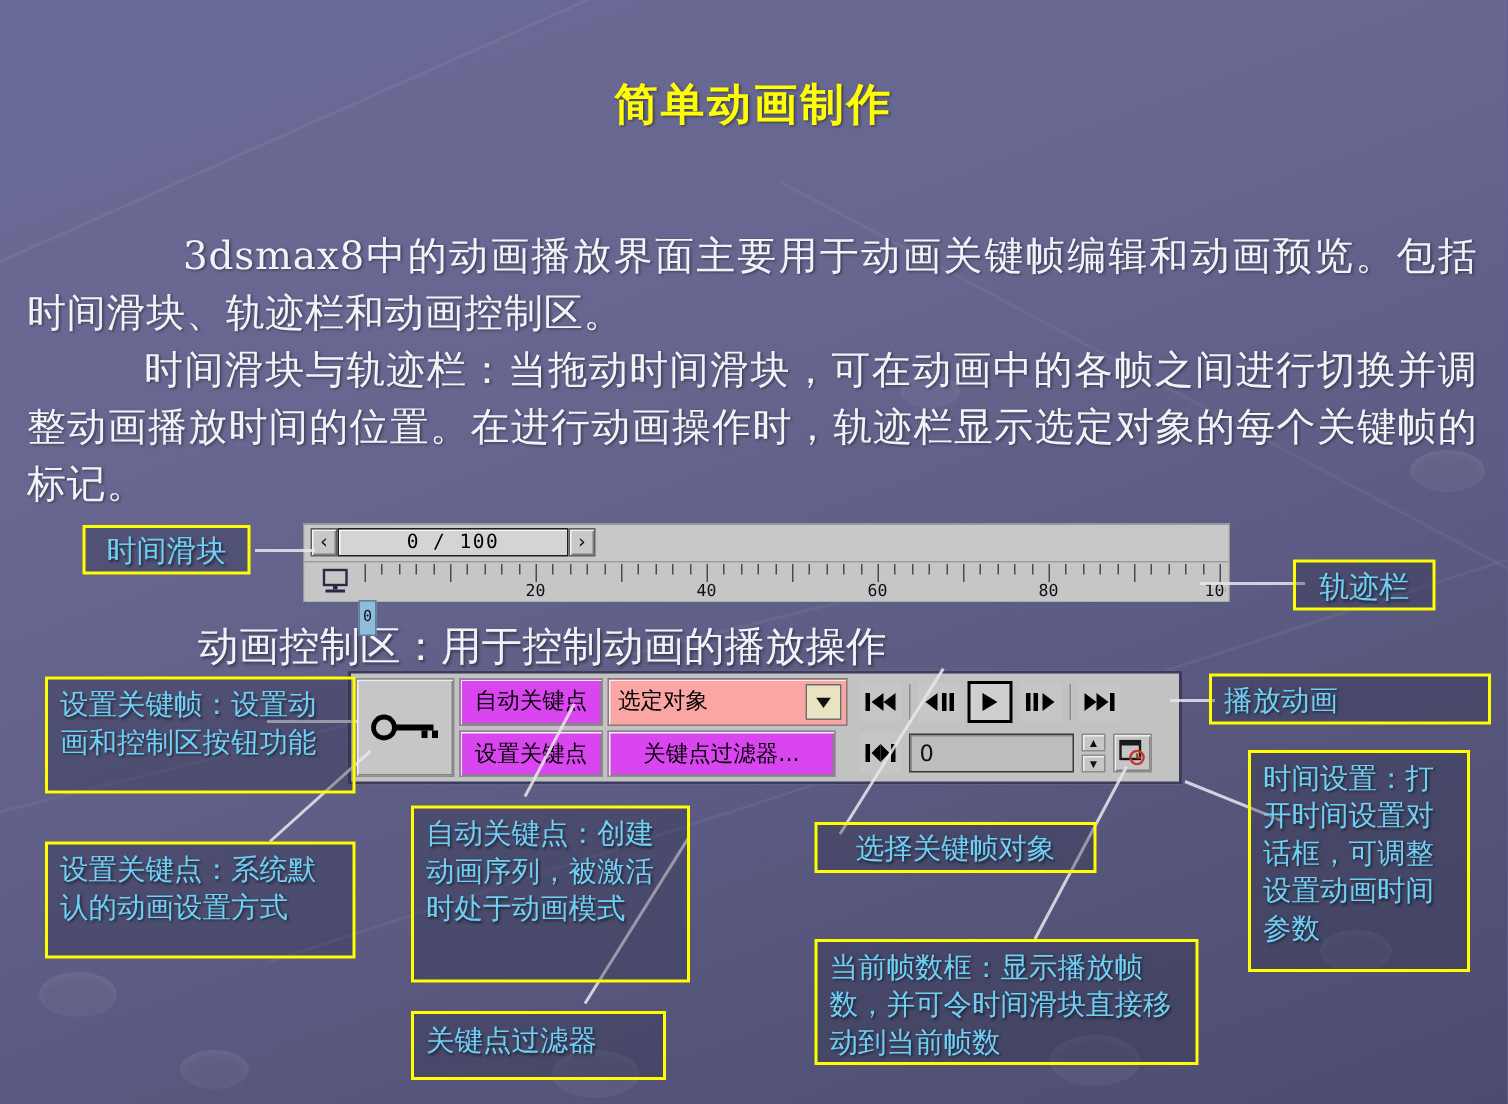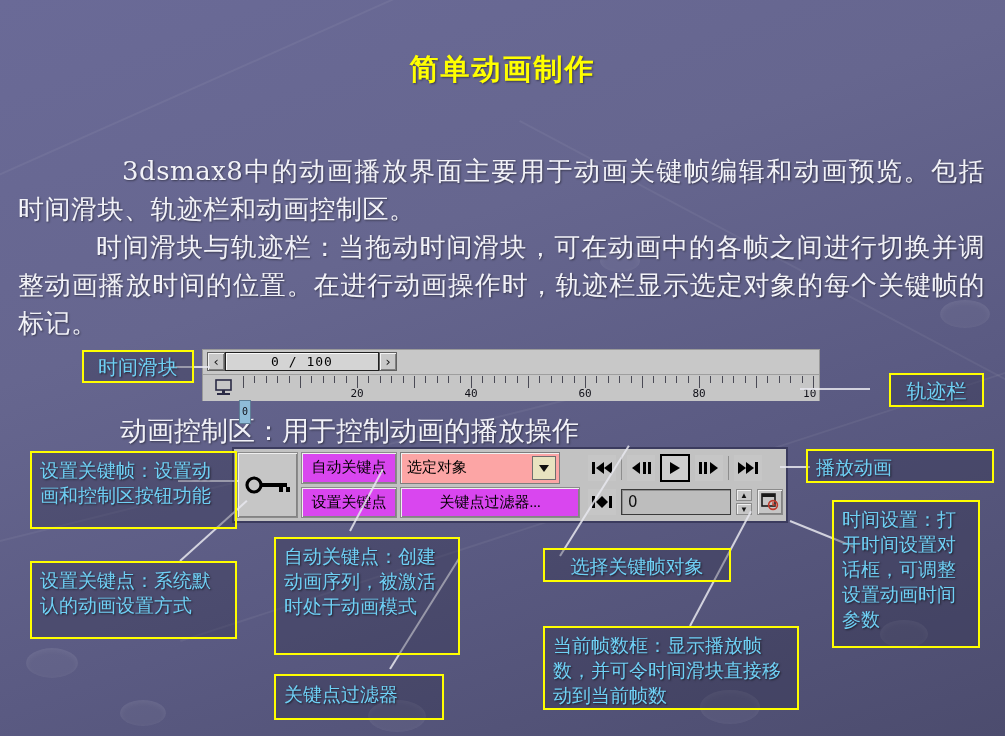--- a/index.html
+++ b/index.html
@@ -34,33 +34,33 @@
 
   
   .para{
     position:absolute;color:#f2f2f8;font-size:26px;line-height:38px;
     letter-spacing:.5px;text-shadow:1px 1px 2px rgba(0,0,0,.45);
     font-family:"DejaVu Serif","Liberation Serif",serif;
   }
   #p1{left:18px;right:20px;top:152px;text-indent:4em;text-align:justify;}
   #p2{left:18px;right:20px;top:228px;text-indent:3em;text-align:justify;}
   .sect{
-    position:absolute;left:120px;top:413px;color:#f2f2f8;font-size:27px;
+    position:absolute;left:132px;top:413px;color:#f2f2f8;font-size:27px;
     text-shadow:1px 1px 2px rgba(0,0,0,.45);
     font-family:"DejaVu Serif","Liberation Serif",serif;white-space:nowrap;
   }
 
   
   .callout{
     position:absolute;border:2px solid #ffff00;background:rgba(46,46,72,.35);
     color:#6fd0f5;font-size:19px;line-height:25px;padding:5px 8px;
     font-family:"DejaVu Sans","Liberation Sans",sans-serif;
     text-shadow:1px 1px 2px rgba(0,0,0,.6);box-sizing:border-box;
   }
-  .callout.small{font-size:20px;line-height:26px;margin-left:27px;}
+  .callout.small{font-size:20px;line-height:26px;}
 
   
   .leader{position:absolute;background:#e7e7ef;height:2px;transform-origin:0 50%;opacity:.85;pointer-events:none;}
 
   
   #timeline{
     position:absolute;left:202px;top:349px;width:618px;height:52px;
     background:#c8c8c8;border:1px solid #9a9a9a;box-sizing:border-box;
   }
   .tl-slider-row{position:relative;height:24px;background:#c8c8c8;}
@@ -126,21 +126,21 @@
     box-sizing:border-box;box-shadow:inset 1px 1px 0 #f0f0f0;
     display:flex;align-items:center;position:relative;
     font-family:"DejaVu Sans","Liberation Sans",sans-serif;font-size:15px;color:#000;
   }
   .ab-combo span.val{padding-left:6px;}
   .ab-combo .arrowbox{
     position:absolute;right:3px;top:3px;width:24px;height:24px;
     background:#e8e3c0;border:1px solid #6e6e6e;box-sizing:border-box;
     display:flex;align-items:center;justify-content:center;
   }
-  .ab-filter{width:180px;height:32px;font-family:Liberation Serif, serif;}
+  .ab-filter{width:152px;height:32px;}
   .ab-play{
     flex:1;display:flex;flex-direction:column;gap:3px;padding-left:5px;
   }
   .ab-playrow{display:flex;align-items:center;gap:5px;height:32px;}
   .pbtn{
     width:28px;height:26px;display:flex;align-items:center;justify-content:center;
     background:#c6c6c6;
   }
   .pbtn.framed{border:2px solid #000;box-sizing:border-box;background:#cfcfcf;width:30px;height:28px;}
   .sep{width:1px;height:24px;background:#8d8d8d;}

